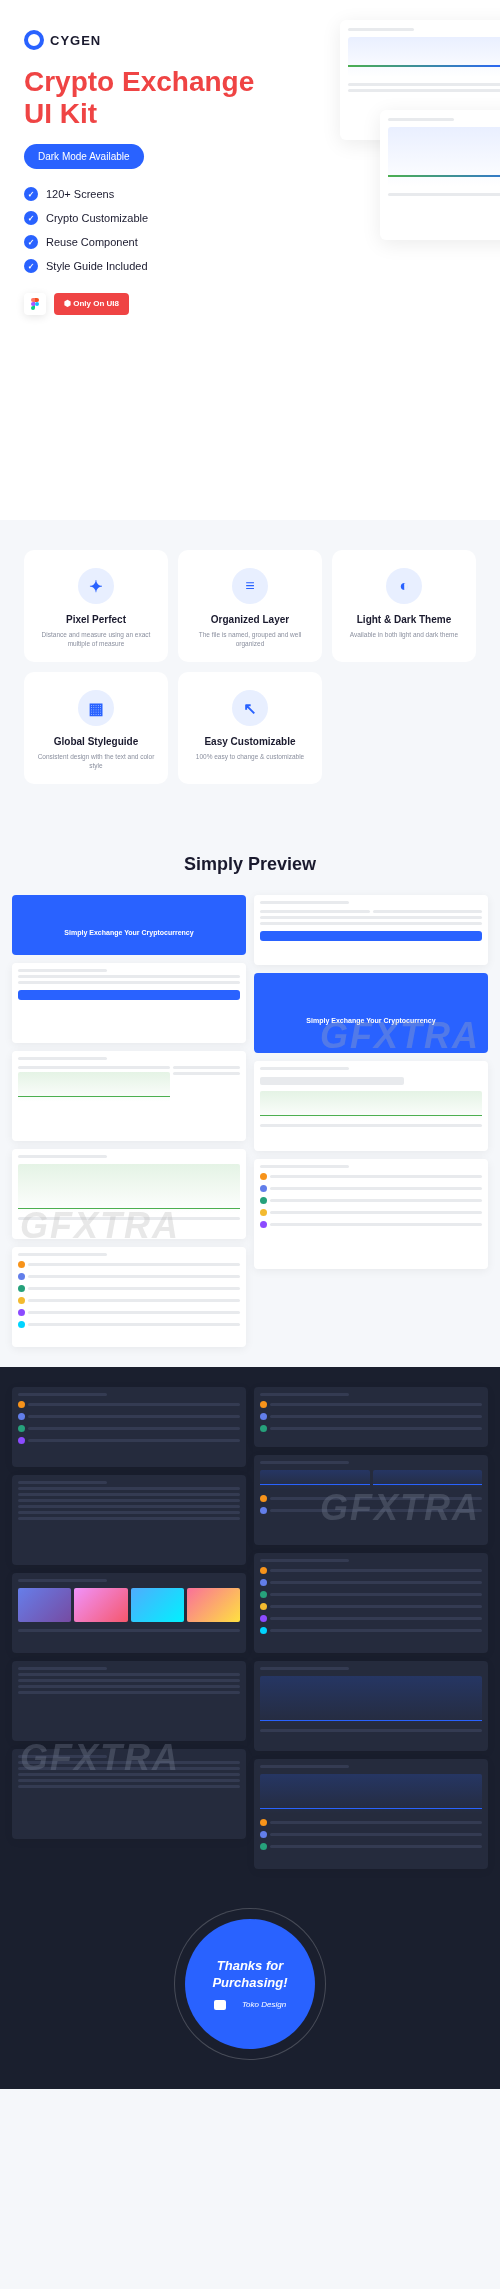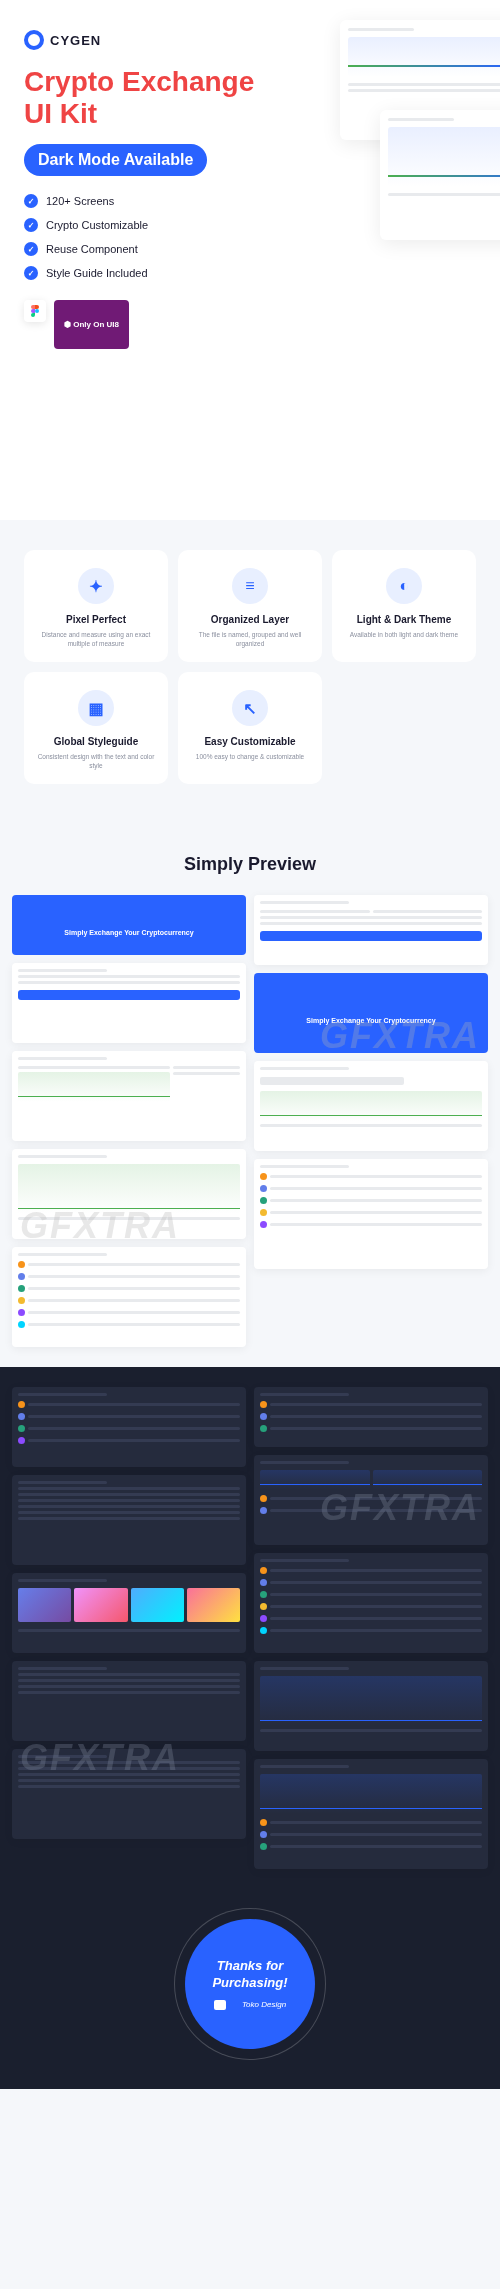--- a/index.html
+++ b/index.html
@@ -4,28 +4,28 @@
 <style>
 * { margin: 0; padding: 0; box-sizing: border-box; }
 body { font-family: -apple-system, BlinkMacSystemFont, 'Segoe UI', sans-serif; background: #f5f7fa; width: 500px; }
 
 
 .hero { position: relative; background: #fff; padding: 30px 24px 20px; overflow: hidden; height: 520px;}
 .logo-row { display: flex; align-items: center; gap: 6px; margin-bottom: 16px; }
 .logo-mark { width: 20px; height: 20px; border-radius: 50%; border: 4px solid #2962ff; box-sizing: border-box;}
 .logo-text { font-weight: 700; font-size: 13px; letter-spacing: 1px; color: #1a1a2e; }
 .hero-title { font-size: 28px; font-weight: 800; color: #ef4444; line-height: 1.15; margin-bottom: 14px; max-width: 240px;}
-.dark-pill { display: inline-block; background: #2962ff; color: #fff; font-size: 16px; font-weight: 700; padding: 7px 14px; border-radius: 20px; margin-bottom: 18px; }
+.dark-pill { display: inline-block; background: #2962ff; color: #fff; font-size: 10px; font-weight: 400; padding: 7px 14px; border-radius: 20px; margin-bottom: 18px; }
 .check-list { display: flex; flex-direction: column; gap: 10px; margin-bottom: 20px;}
 .check-item { display: flex; align-items: center; gap: 8px; font-size: 11px; color: #1a1a2e; font-weight: 500;}
 .check-icon { width: 14px; height: 14px; background: #2962ff; border-radius: 50%; display: flex; align-items: center; justify-content: center; color: #fff; font-size: 8px; font-weight: bold;}
 .tags-row { display: flex; gap: 8px; }
 .tag-box { width: 22px; height: 22px; border-radius: 4px; display: flex; align-items: center; justify-content: center; font-size: 10px; font-weight: bold;}
 .tag-figma { background: #fff; box-shadow: 0 2px 8px rgba(0,0,0,0.1);}
-.tag-ui8 { background: #701a75; color: #fff; font-size: 8px; padding: 20px 10px; border-radius: 4px; font-weight: 600;}
+.tag-ui8 { background: #ef4444; color: #fff; font-size: 8px; padding: 6px 10px; border-radius: 4px; font-weight: 600;}
 .hero-mockups { position: absolute; right: -60px; top: 20px; width: 300px; height: 280px; }
 .mockup { position: absolute; background: #fff; border-radius: 6px; box-shadow: 0 4px 20px rgba(0,0,0,0.08); }
 .mockup-1 { width: 180px; height: 120px; top: 0; right: 40px; }
 .mockup-2 { width: 180px; height: 130px; top: 90px; right: 0; }
 .mockup-inner { padding: 8px; }
 .mini-chart { height: 40px; background: linear-gradient(180deg, rgba(41,98,255,0.1), transparent); border-radius: 3px; position: relative; margin-top: 6px;}
 .mini-line { position: absolute; bottom: 10px; left: 0; right: 0; height: 2px; background: linear-gradient(90deg, #4caf50, #2962ff);}
 
 
 .features { background: #f5f7fa; padding: 30px 24px 40px; text-align: center; }

